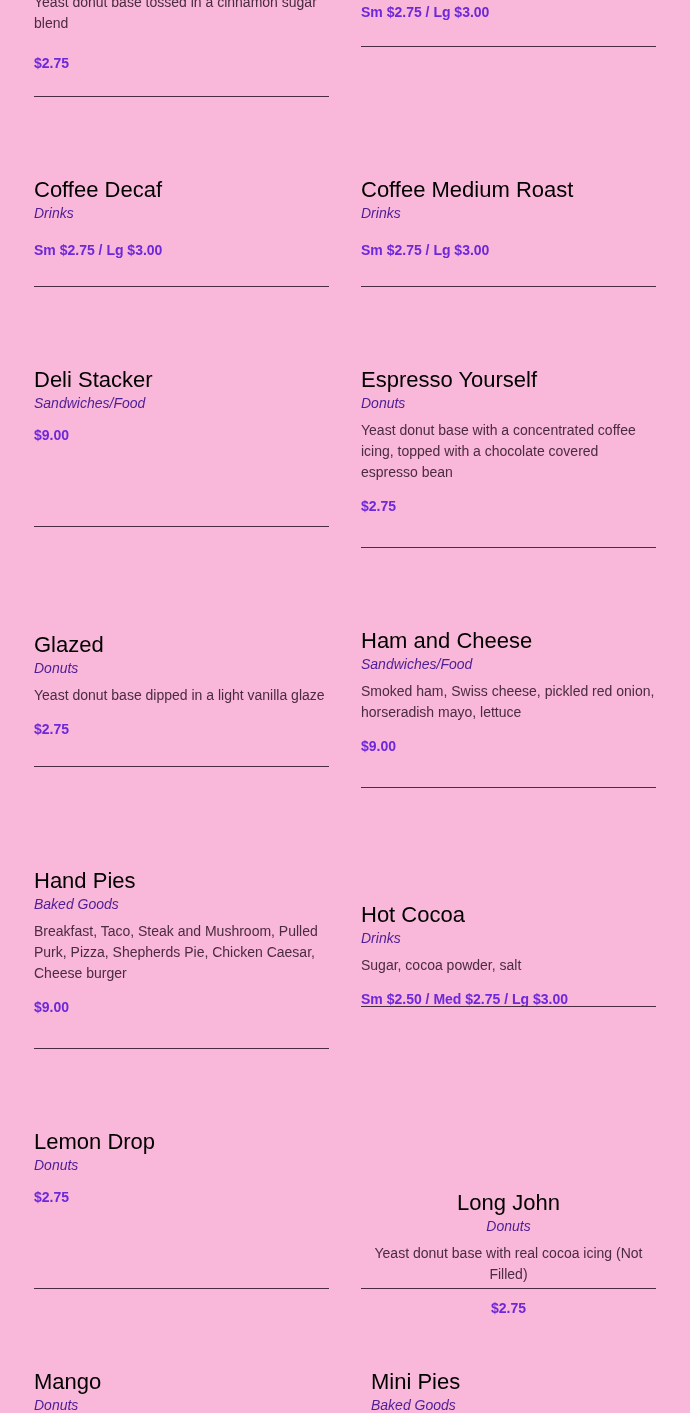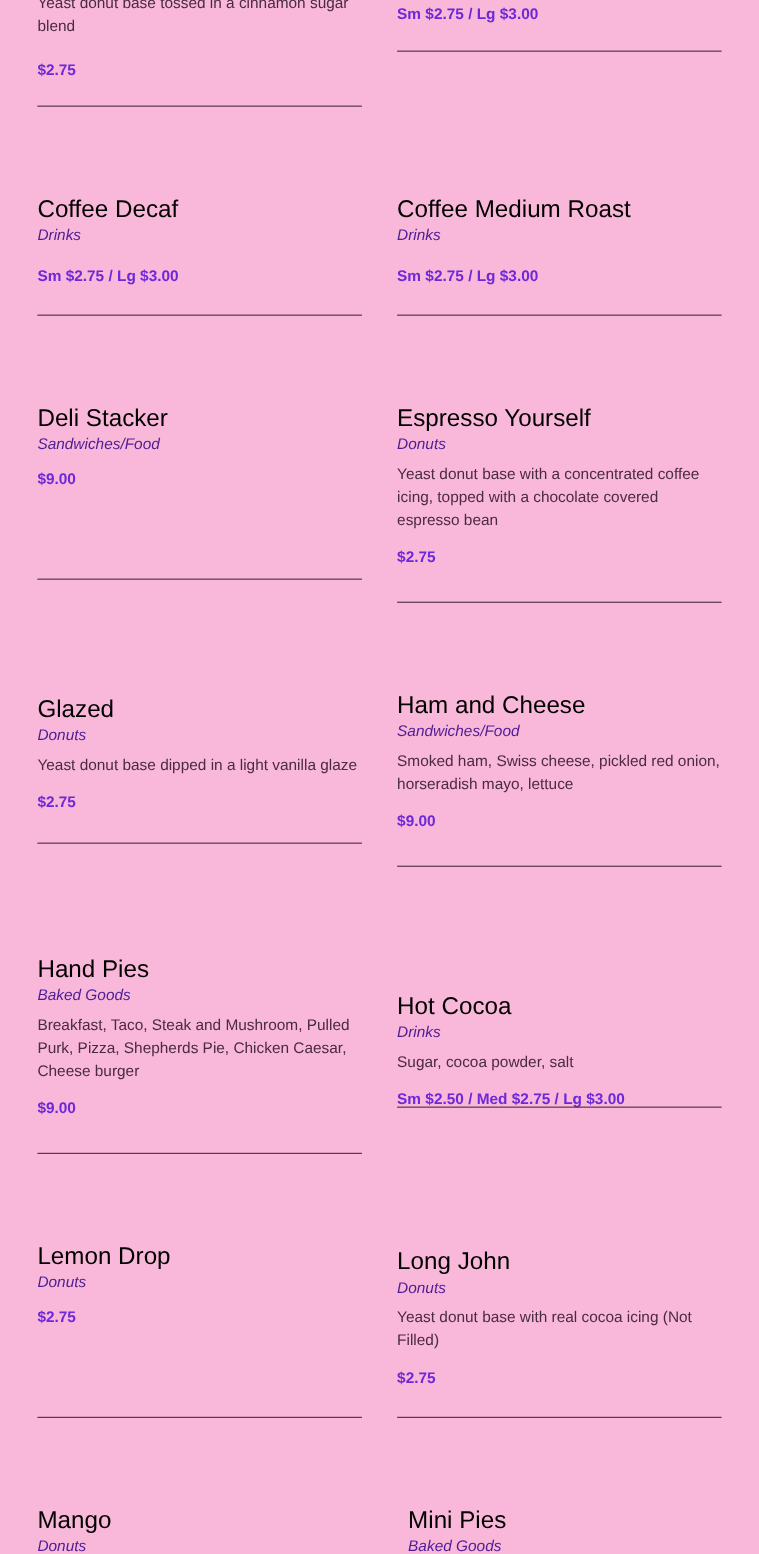--- a/index.html
+++ b/index.html
@@ -105,21 +105,21 @@
   <div class="item-divider" style="top:787px;"></div>
 
   <div class="item" style="top:884px;margin-top:20px;">
     <h3 class="item-name">Hot Cocoa</h3>
     <div class="item-cat">Drinks</div>
     <div class="item-desc">Sugar, cocoa powder, salt</div>
     <div class="item-price" style="margin-top:14px;">Sm $2.50 / Med $2.75 / Lg $3.00</div>
   </div>
   <div class="item-divider" style="top:1006px;"></div>
 
-  <div class="item" style="top:1136px;">
+  <div class="item" style="top:1192px;text-align:center;">
     <h3 class="item-name">Long John</h3>
     <div class="item-cat">Donuts</div>
     <div class="item-desc">Yeast donut base with real cocoa icing (Not Filled)</div>
     <div class="item-price" style="margin-top:14px;">$2.75</div>
   </div>
   <div class="item-divider" style="top:1288px;"></div>
 
   <div class="item" style="top:1371px;margin-left:10px;">
     <h3 class="item-name">Mini Pies</h3>
     <div class="item-cat">Baked Goods</div>

